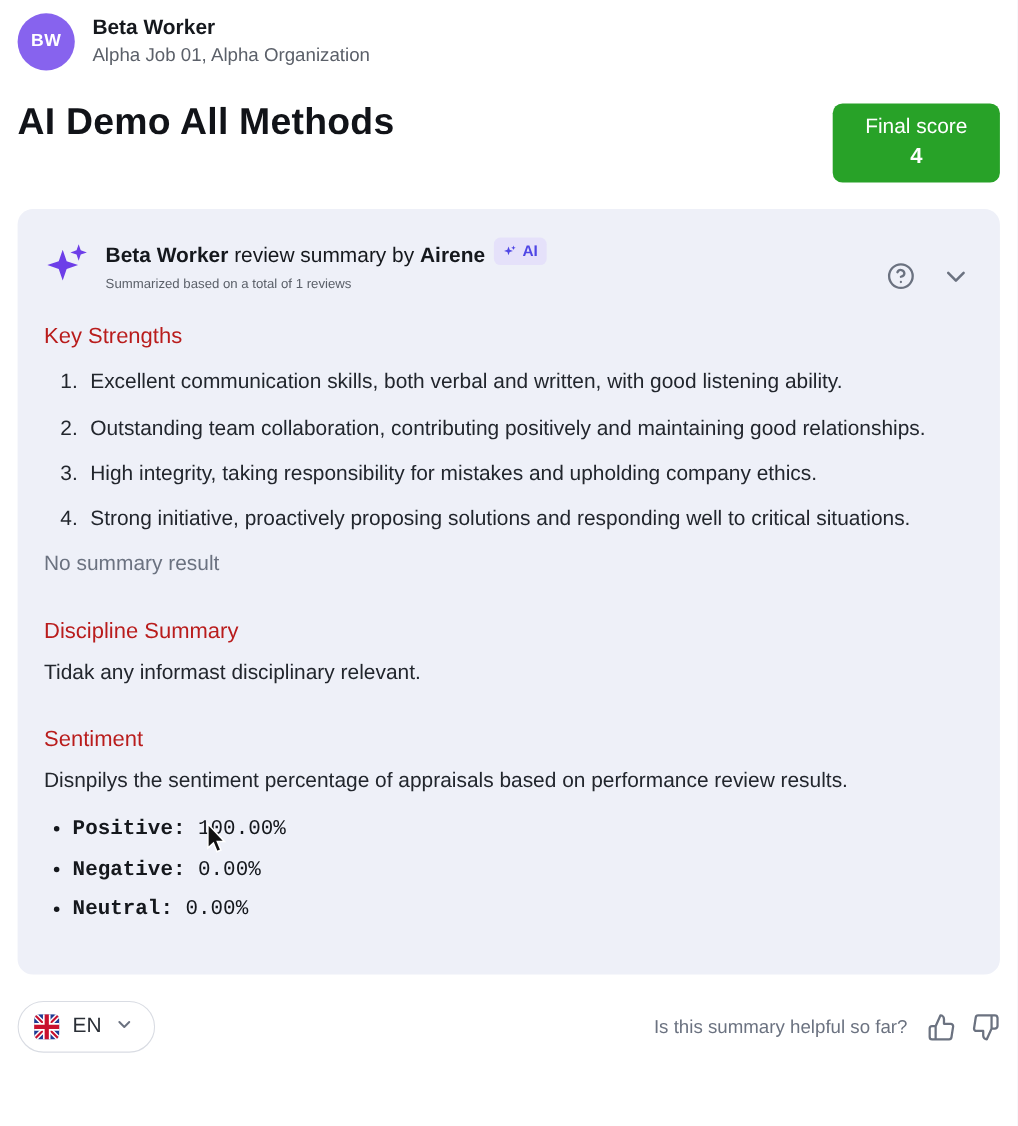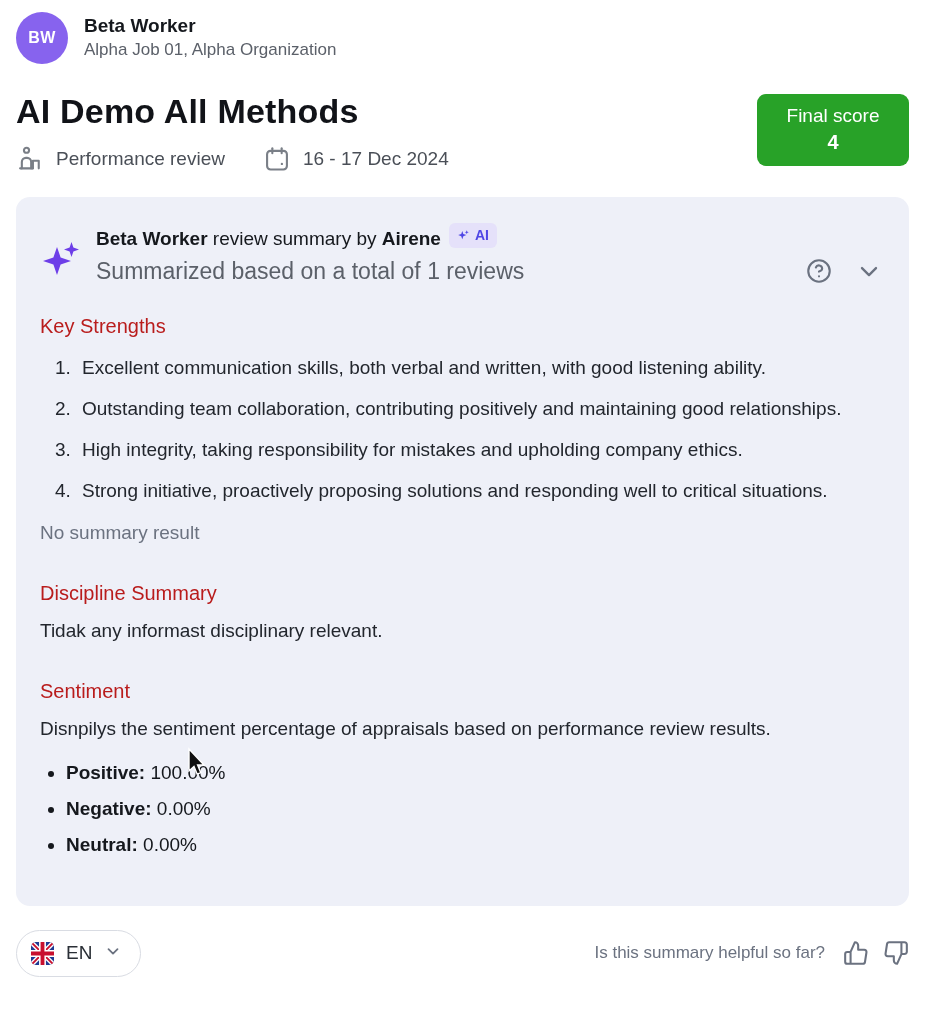--- a/index.html
+++ b/index.html
@@ -52,31 +52,31 @@
   .card-head-text { flex: 1 1 auto; }
   .card-title { font-size: 19px; color: #15181d; line-height: 1.35; }
   .card-title .b { font-weight: 700; }
   .ai-chip {
     display: inline-flex; align-items: center; gap: 5px;
     background: #e5e1fa; color: #4f46e5;
     border-radius: 6px; padding: 3px 8px;
     font-size: 14px; font-weight: 600; vertical-align: 3px; margin-left: 8px;
   }
   .ai-chip svg { width: 13px; height: 13px; }
-  .card-sub { font-size: 23px; color: #5b6069; margin-top: 6px; }
+  .card-sub { font-size: 12px; color: #5b6069; margin-top: 6px; }
   .head-actions { display: flex; align-items: center; gap: 22px; margin-top: 8px; color: #6b7280; }
   .head-actions .icon { width: 28px; height: 28px; }
 
   
   .section-h { font-size: 20px; font-weight: 400; color: #b91c1c; margin-top: 30px; margin-bottom: 10px; }
   .body-text { font-size: 19px; color: #22262d; line-height: 1.65; }
   .muted { color: #6b7280; }
   ol.strengths { margin: 14px 0 0 0; padding-left: 36px; }
   ol.strengths li { font-size: 19px; color: #22262d; line-height: 1.7; margin-bottom: 9px; padding-left: 6px; }
-  ul.sentiment { margin: 12px 0 0 4px; padding-left: 22px; list-style: disc; }
+  ul.sentiment { margin: 12px 0 0 4px; padding-left: 22px; list-style: disc; font-family: Liberation Mono, monospace; }
   ul.sentiment li { font-size: 19px; color: #15181d; line-height: 1.7; margin-bottom: 4px; }
   ul.sentiment .lbl { font-weight: 700; }
 
   
   .footer {
     display: flex; align-items: center; justify-content: space-between;
     margin: 24px 16px 0 16px;
   }
   .lang-pill {
     display: flex; gap: 12px;
@@ -102,40 +102,20 @@
     <div class="avatar">BW</div>
     <div>
       <div class="worker-name">Beta Worker</div>
       <div class="worker-sub">Alpha Job 01, Alpha Organization</div>
     </div>
   </div>
 
   <div class="title-row">
     <div>
       <div class="page-title">AI Demo All Methods</div>
-      <div class="meta-row">
-        <div class="meta-item">
-          <svg class="meta-icon" viewBox="0 0 24 24" fill="none" stroke="currentColor" stroke-width="1.8" stroke-linecap="round" stroke-linejoin="round">
-            <circle cx="9" cy="4.5" r="2.2"></circle>
-            <path d="M5 20v-5.5a3.5 3.5 0 0 1 3.5-3.5h1a3.5 3.5 0 0 1 3.5 3.5V20"></path>
-            <path d="M3.5 20h11"></path>
-            <path d="M14.5 20v-6.5h5V20"></path>
-          </svg>
-          <span>Performance review</span>
-        </div>
-        <div class="meta-item">
-          <svg class="meta-icon" viewBox="0 0 24 24" fill="none" stroke="currentColor" stroke-width="1.8" stroke-linecap="round" stroke-linejoin="round">
-            <rect x="3.5" y="5" width="17" height="16" rx="3"></rect>
-            <line x1="8" y1="2.8" x2="8" y2="7"></line>
-            <line x1="16" y1="2.8" x2="16" y2="7"></line>
-            <circle cx="16.2" cy="16.2" r="1" fill="currentColor" stroke="none"></circle>
-          </svg>
-          <span>16 - 17 Dec 2024</span>
-        </div>
-      </div>
     </div>
     <div class="score-badge">
       <div class="label">Final score</div>
       <div class="value">4</div>
     </div>
   </div>
 
   <div class="card">
     <div class="card-head">
       <svg class="sparkle" viewBox="0 0 44 46">

